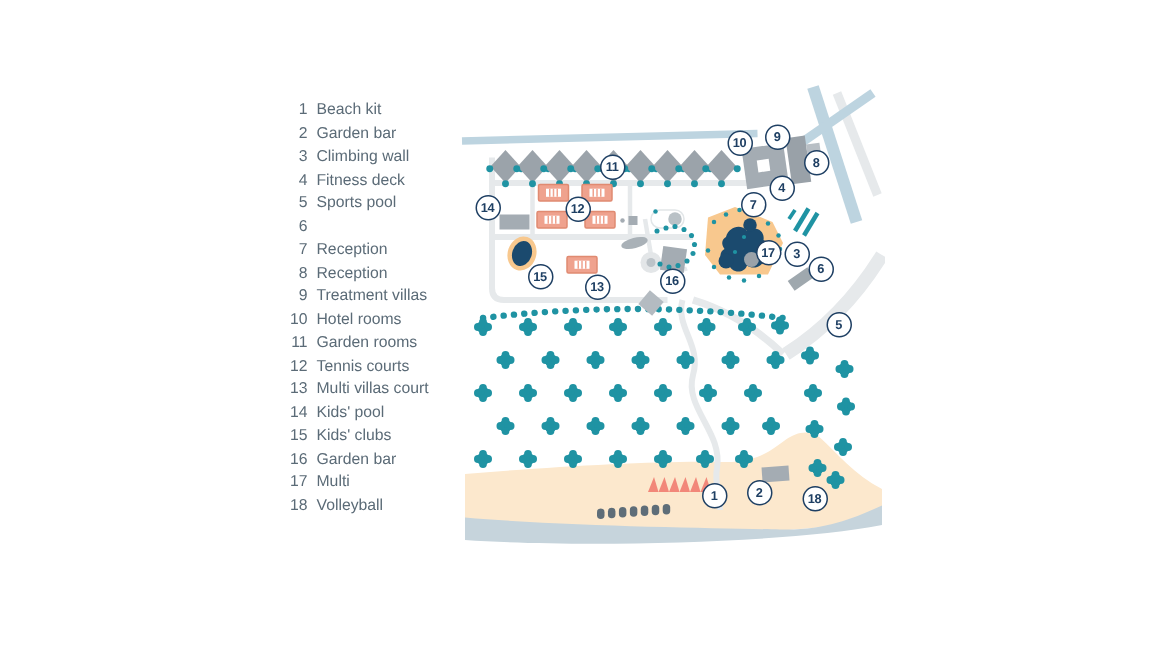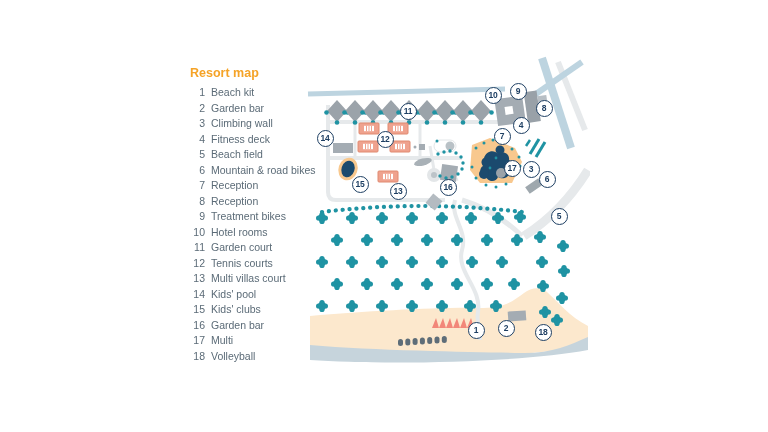--- a/index.html
+++ b/index.html
@@ -25,64 +25,62 @@
           font-size:8.5px;font-weight:bold;color:var(--marker-border);letter-spacing:-0.3px;z-index:5}
   .rd{fill:none;stroke:var(--road-gray)}
   .rb{fill:none;stroke:var(--road-blue)}
   .teal{fill:var(--tree-teal)}
   .bld{fill:var(--building-gray)}
 </style>
 </head>
 <body>
 
 <div id="legend">
-  <h1 class="legend-title">Resort map</h1>
   <div class="legend-row">
       <span class="legend-num">1</span>
       <span class="legend-label">Beach kit</span>
     </div>
   <div class="legend-row">
       <span class="legend-num">2</span>
       <span class="legend-label">Garden bar</span>
     </div>
   <div class="legend-row">
       <span class="legend-num">3</span>
       <span class="legend-label">Climbing wall</span>
     </div>
   <div class="legend-row">
       <span class="legend-num">4</span>
       <span class="legend-label">Fitness deck</span>
     </div>
   <div class="legend-row">
       <span class="legend-num">5</span>
-      <span class="legend-label">Beach field</span>
+      <span class="legend-label">Sports pool</span>
     </div>
   <div class="legend-row">
       <span class="legend-num">6</span>
-      <span class="legend-label">Mountain &amp; road bikes</span>
     </div>
   <div class="legend-row">
       <span class="legend-num">7</span>
       <span class="legend-label">Reception</span>
     </div>
   <div class="legend-row">
       <span class="legend-num">8</span>
       <span class="legend-label">Reception</span>
     </div>
   <div class="legend-row">
       <span class="legend-num">9</span>
-      <span class="legend-label">Treatment bikes</span>
+      <span class="legend-label">Treatment villas</span>
     </div>
   <div class="legend-row">
       <span class="legend-num">10</span>
       <span class="legend-label">Hotel rooms</span>
     </div>
   <div class="legend-row">
       <span class="legend-num">11</span>
-      <span class="legend-label">Garden court</span>
+      <span class="legend-label">Garden rooms</span>
     </div>
   <div class="legend-row">
       <span class="legend-num">12</span>
       <span class="legend-label">Tennis courts</span>
     </div>
   <div class="legend-row">
       <span class="legend-num">13</span>
       <span class="legend-label">Multi villas court</span>
     </div>
   <div class="legend-row">

